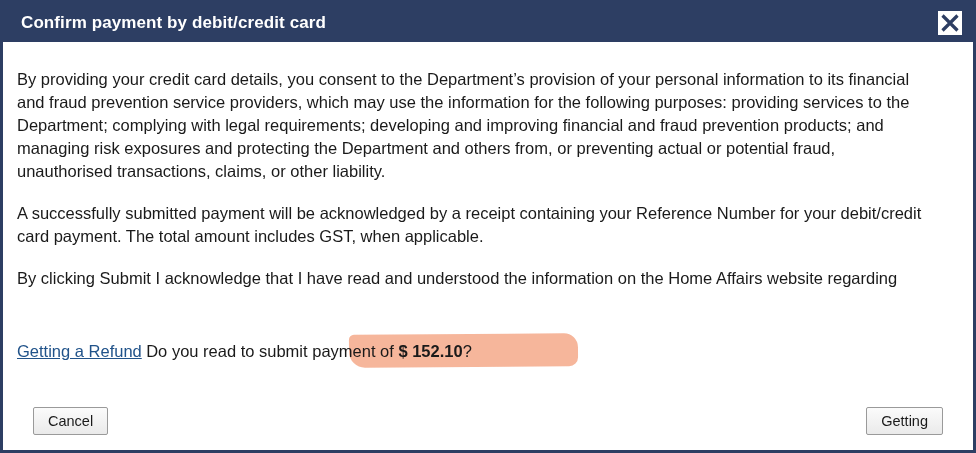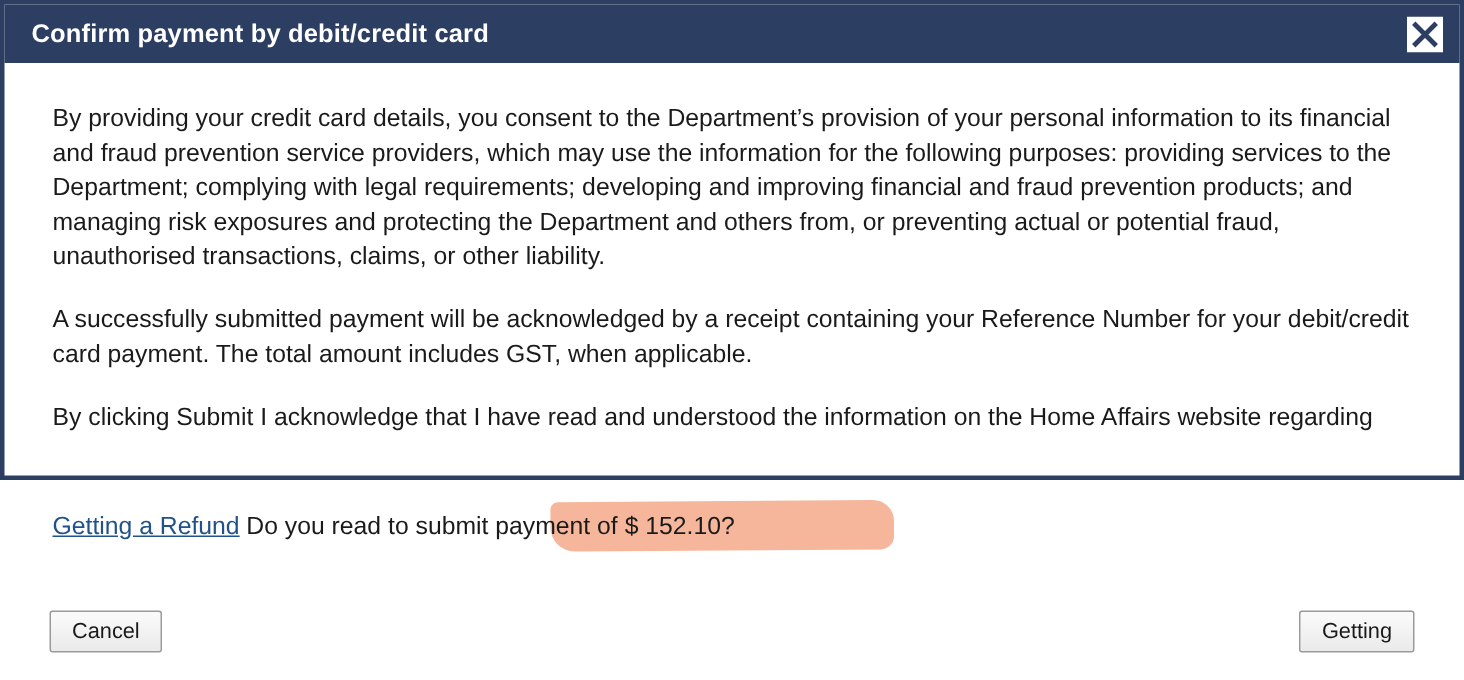--- a/index.html
+++ b/index.html
@@ -10,21 +10,21 @@
   body {
     width: 976px;
     height: 453px;
     font-family: "Liberation Sans", sans-serif;
     overflow: hidden;
   }
 
   .dialog {
     position: relative;
     width: 976px;
-    height: 320px;
+    height: 453px;
     box-sizing: border-box;
     border: 3px solid #2d3e63;
     background: #ffffff;
     display: flex;
     flex-direction: column;
   }
 
   .dialog-header {
     background: #2d3e63;
     color: #ffffff;
@@ -49,21 +49,21 @@
     height: 26px;
     display: flex;
     align-items: center;
     justify-content: center;
     cursor: pointer;
   }
   .close-button svg { display: block; }
 
   .dialog-body {
     flex: 1 1 auto;
-    padding: 26px 30px 0 32px;
+    padding: 26px 30px 0 14px;
     box-sizing: border-box;
     position: relative;
   }
 
   .para {
     font-size: 16.5px;
     line-height: 23px;
     color: #1a1a1a;
     margin: 0 0 19px 0;
     max-width: 906px;
@@ -101,21 +101,21 @@
     z-index: 0;
     transform: rotate(-0.4deg);
   }
 
   .question-text {
     position: relative;
     z-index: 1;
   }
 
   .amount {
-    font-weight: normal;
+    font-weight: bold;
   }
 
   .dialog-footer {
     height: 78px;
     min-height: 78px;
     display: flex;
     align-items: center;
     justify-content: space-between;
     padding: 0 30px;
     box-sizing: border-box;

